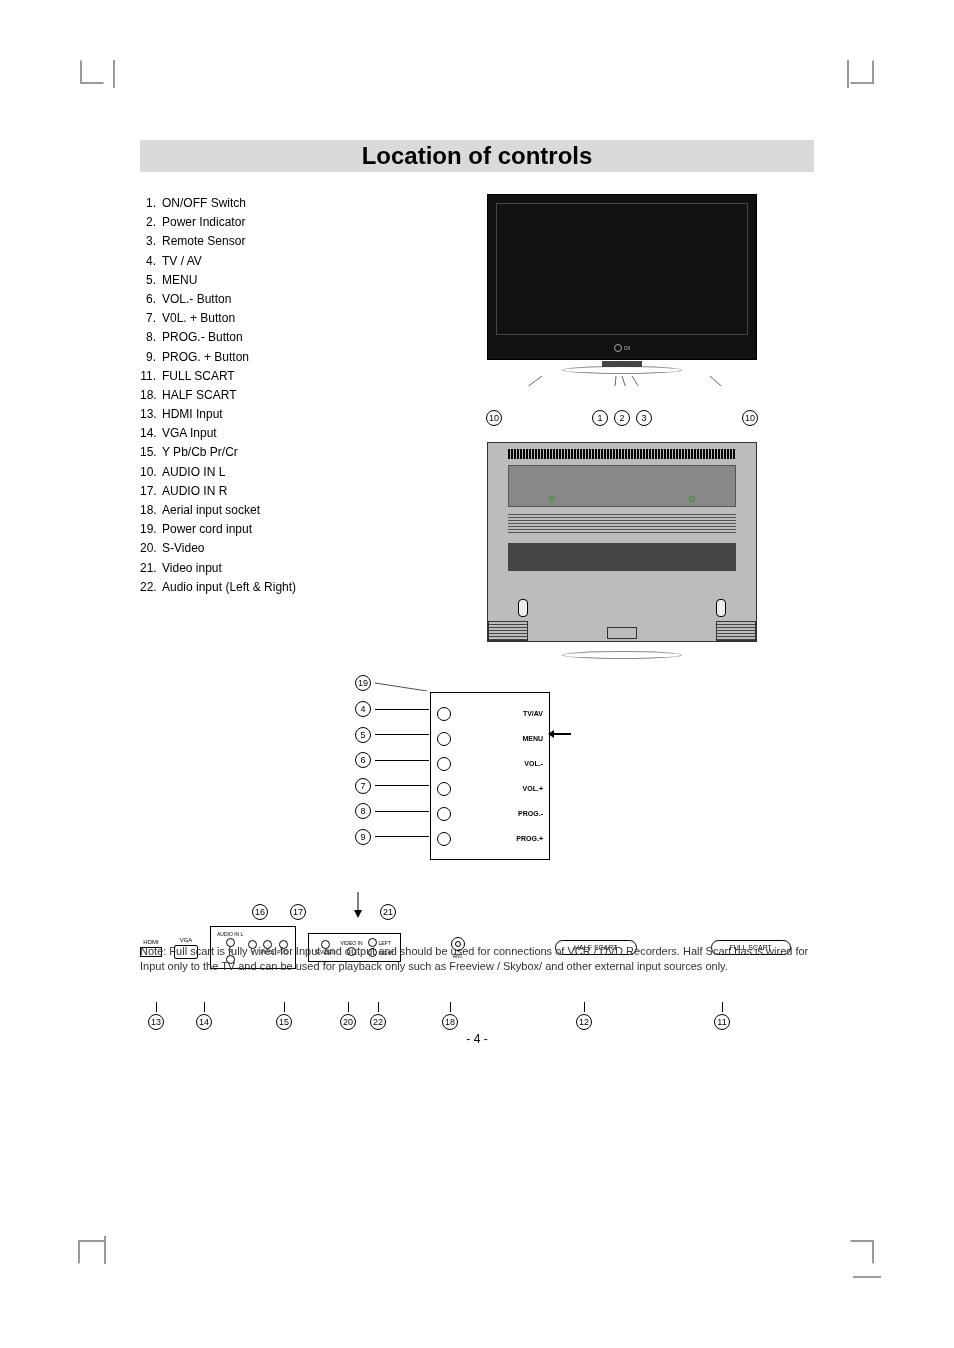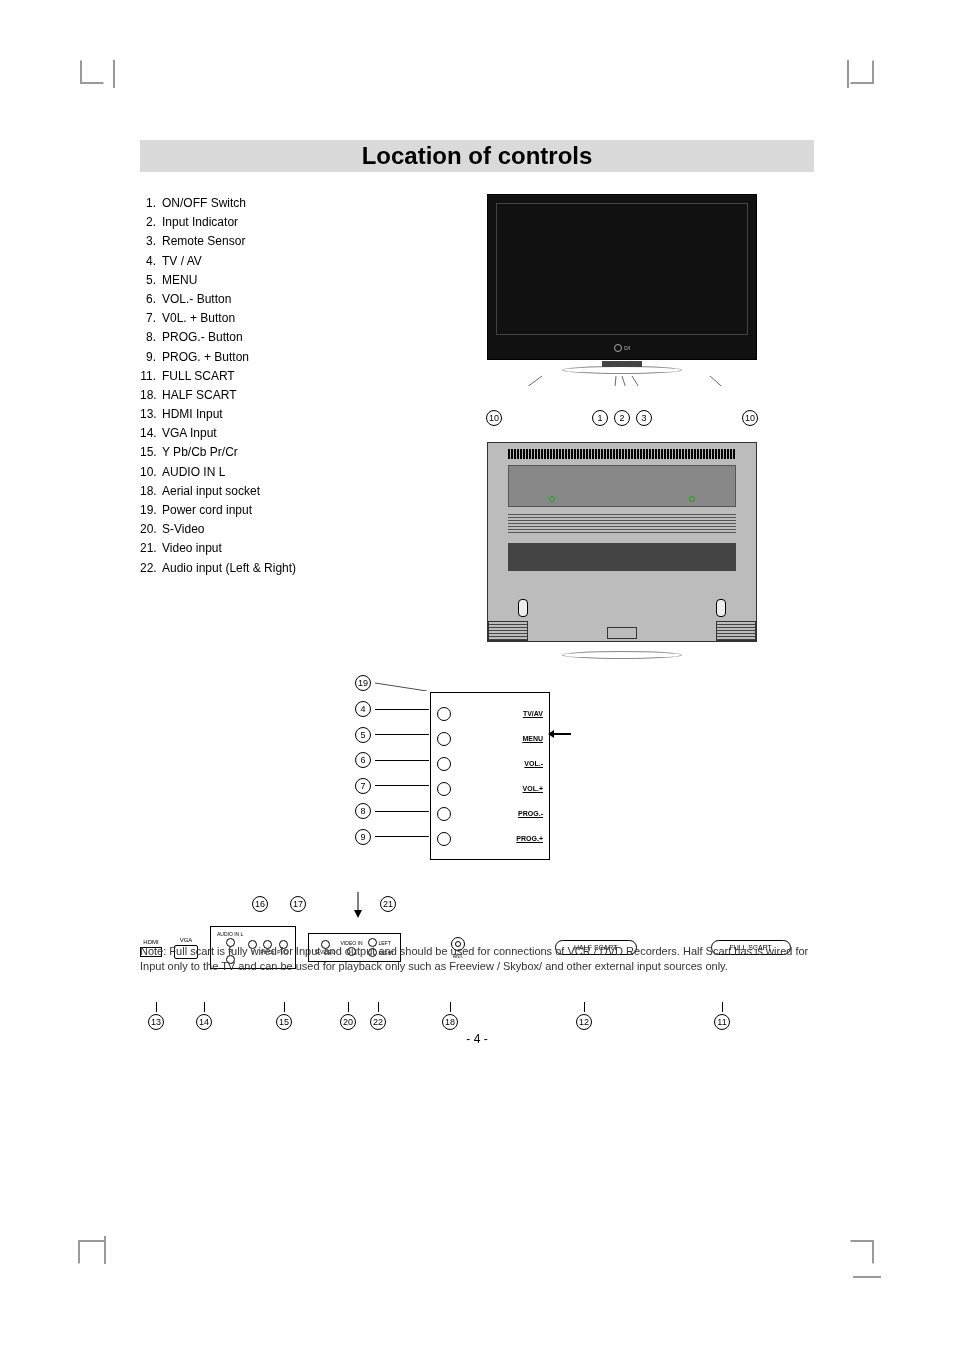--- a/index.html
+++ b/index.html
@@ -62,21 +62,20 @@
       width: 22px;
       text-align: right;
       padding-right: 6px;
     }
     .diagram-col {
       flex: 1;
       display: flex;
       flex-direction: column;
       gap: 16px;
       align-items: stretch;
-      text-decoration: underline;
     }
 
     
     .tv-front-wrap { text-align: center; }
     .tv-front {
       display: inline-block;
       position: relative;
       width: 270px;
     }
     .tv-front .screen {
@@ -186,21 +185,21 @@
     .cnum-col .row { display:flex; align-items:center; gap:4px; }
     .cnum-col .line { width: 54px; height: 1px; background: #000; }
     .c19 { position: absolute; left: -76px; top: -18px; display:flex; align-items:center; gap:4px;}
     .arrow-in { position: absolute; right: -22px; top: 40px; }
     .arrow-in .shaft { width: 18px; height: 2px; background:#000; }
     .arrow-in .head { position:absolute; left:-5px; top:-3px; border-top:4px solid transparent; border-bottom: 4px solid transparent; border-right:6px solid #000; }
 
     
     .rear-strip { position: relative; margin-top: 36px; height: 100px; }
     .strip-callout-top { position: absolute; top: 0; left: 108px; display:flex; gap: 14px; }
-    .strip-callout-top .cnum { margin: 0 4px; }
+    .strip-callout-top .cnum { margin: 8px 4px; }
 
     .ports {
       position: absolute;
       top: 30px; left: 0; right: 0;
       display: flex;
       align-items: center;
       gap: 12px;
     }
     .port {
       display: flex; flex-direction: column; align-items: center; gap: 2px;
@@ -248,21 +247,21 @@
 
   <div class="content">
     <div class="list-col">
       <ol id="controls-ol">
           <li>
             <span class="num">1.</span>
             <span>ON/OFF Switch</span>
           </li>
           <li>
             <span class="num">2.</span>
-            <span>Input Indicator</span>
+            <span>Power Indicator</span>
           </li>
           <li>
             <span class="num">3.</span>
             <span>Remote Sensor</span>
           </li>
           <li>
             <span class="num">4.</span>
             <span>TV / AV</span>
           </li>
           <li>
@@ -301,20 +300,24 @@
             <span class="num">14.</span>
             <span>VGA Input</span>
           </li>
           <li>
             <span class="num">15.</span>
             <span>Y Pb/Cb Pr/Cr</span>
           </li>
           <li>
             <span class="num">10.</span>
             <span>AUDIO IN L</span>
+          </li>
+          <li>
+            <span class="num">17.</span>
+            <span>AUDIO IN R</span>
           </li>
           <li>
             <span class="num">18.</span>
             <span>Aerial input socket</span>
           </li>
           <li>
             <span class="num">19.</span>
             <span>Power cord input</span>
           </li>
           <li>

